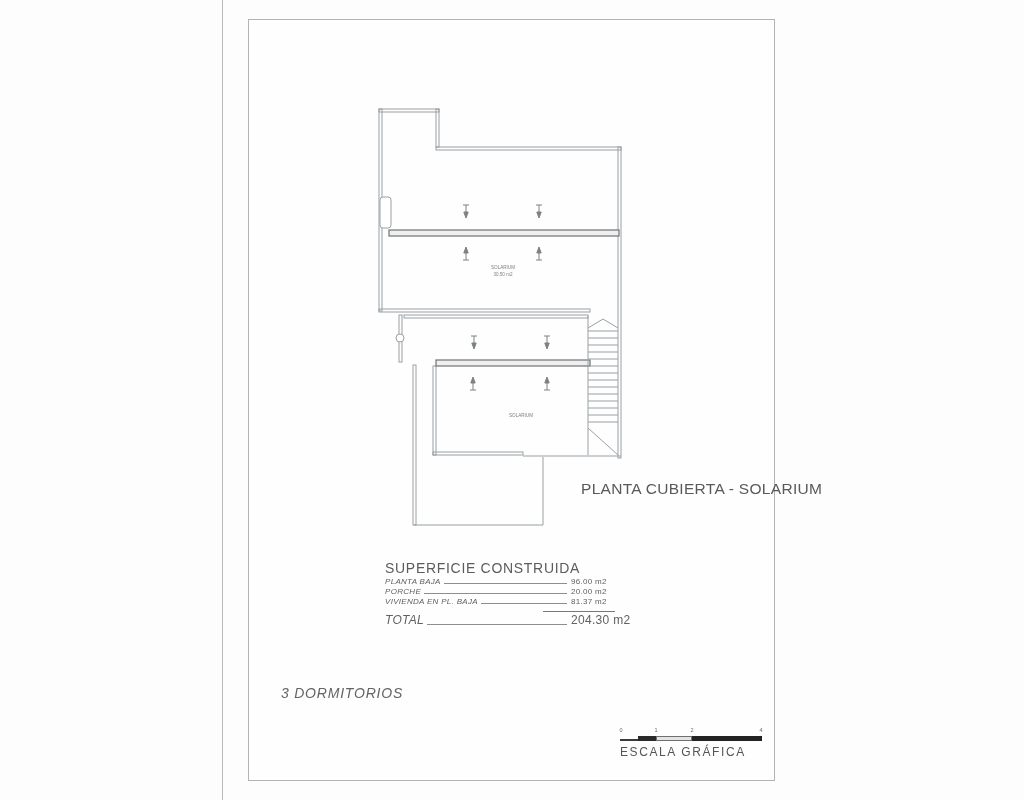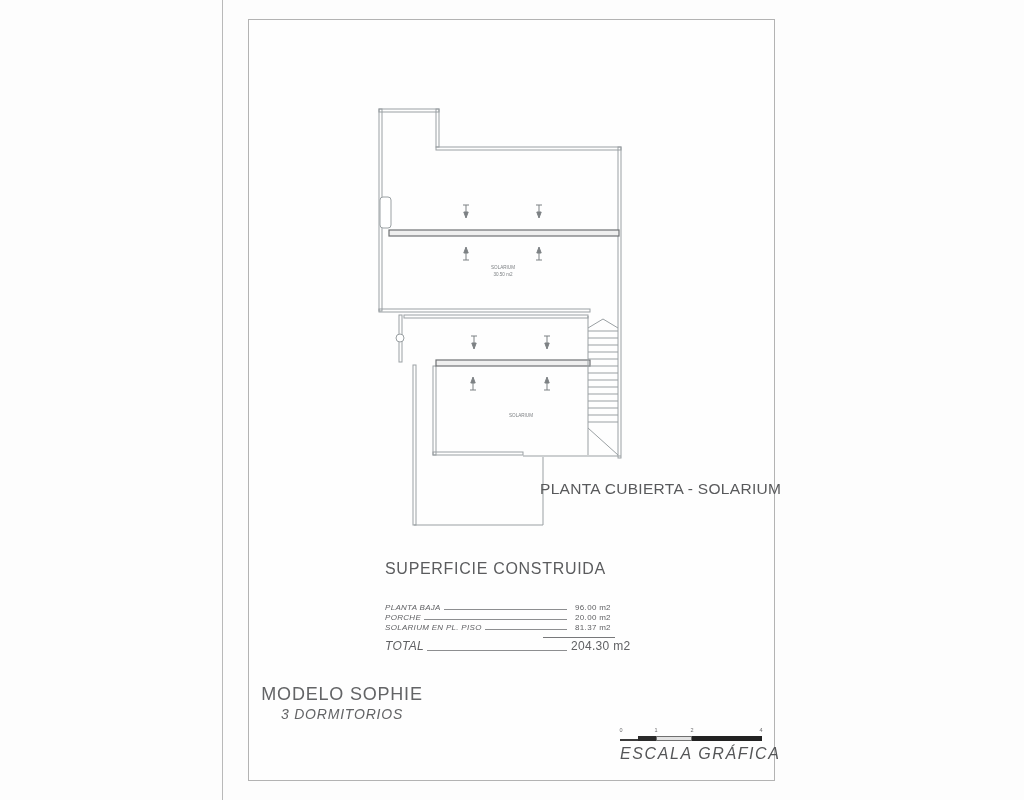--- a/index.html
+++ b/index.html
@@ -7,46 +7,46 @@
     width:1024px;height:800px;position:relative;overflow:hidden;
     background:#fdfdfd;
     font-family:"Liberation Sans", sans-serif;
     color:#5f6368;
   }
   .page-edge{position:absolute;left:222px;top:0;width:1px;height:800px;background:#b9b9b9;}
   .sheet-border{position:absolute;left:248px;top:19px;width:525px;height:760px;border:1px solid #b3b3b3;background:#fefefe;}
   .plan-svg{position:absolute;left:0;top:0;width:1024px;height:800px;}
 
   .caption{
-    position:absolute;left:540px;top:480px;width:215px;
+    position:absolute;left:581px;top:480px;width:215px;
     font-size:15.5px;letter-spacing:0.3px;color:#58595b;white-space:nowrap;
   }
 
   .summary{position:absolute;left:385px;top:560px;width:230px;}
-  .summary-title{font-size:16px;letter-spacing:0.7px;color:#5b5c5e;margin-bottom:24px;white-space:nowrap;}
+  .summary-title{font-size:14px;letter-spacing:0.7px;color:#5b5c5e;margin-bottom:0;white-space:nowrap;}
   .srow{display:flex;align-items:flex-end;font-size:8px;letter-spacing:0.3px;color:#606164;height:10px;}
   .srow .lbl{white-space:nowrap;padding-right:3px;font-style:italic;}
   .srow .leader{flex:1;border-bottom:1px solid #8d8e90;margin-bottom:2px;}
-  .srow .val{white-space:nowrap;padding-left:4px;width:44px;text-align:center;}
+  .srow .val{white-space:nowrap;padding-left:4px;width:44px;text-align:left;}
   .sep{margin-left:auto;width:72px;border-top:1px solid #77787a;margin-top:5px;}
   .total-row{margin-top:4px;height:11px;font-size:12px;}
 
   .footer{position:absolute;left:252px;top:684px;width:180px;text-align:center;color:#636466;}
   .footer .model{font-size:18px;letter-spacing:0.8px;white-space:nowrap;}
   .footer .subtitle{font-size:14px;letter-spacing:0.8px;margin-top:1px;white-space:nowrap;font-style:italic;}
 
   .scalebox{position:absolute;left:620px;top:727px;width:143px;}
   .ticks{position:relative;height:9px;font-size:5.5px;color:#6a6b6d;}
   .ticks span{position:absolute;transform:translateX(-50%);}
   .bar{position:relative;height:5px;width:142px;}
   .bar .s1{position:absolute;left:0;bottom:0;width:18px;height:2px;background:#3a3a3a;}
   .bar .s2{position:absolute;left:18px;top:0;width:18px;height:5px;background:#2a2a2a;}
   .bar .s3{position:absolute;left:36px;top:0;width:36px;height:5px;background:#e3e3e3;border:1px solid #6f6f6f;box-sizing:border-box;}
   .bar .s4{position:absolute;left:72px;top:0;width:70px;height:5px;background:#222;}
-  .scale-label{font-size:16px;letter-spacing:1.6px;color:#545557;margin-top:4px;white-space:nowrap;font-style:italic;}
+  .scale-label{font-size:12px;letter-spacing:1.6px;color:#545557;margin-top:4px;white-space:nowrap;}
 </style>
 </head>
 <body>
 
 <div class="page-edge"></div>
 <div class="sheet-border"></div>
 
 <svg class="plan-svg" viewBox="0 0 1024 800" xmlns="http://www.w3.org/2000/svg">
   <g stroke="#9aa0a3" stroke-width="1" fill="none">
 
@@ -158,34 +158,33 @@
     <span class="lbl">PLANTA BAJA</span>
     <span class="leader"></span>
     <span class="val">96.00 m2</span>
   </div>
   <div class="srow">
     <span class="lbl">PORCHE</span>
     <span class="leader"></span>
     <span class="val">20.00 m2</span>
   </div>
   <div class="srow">
-    <span class="lbl">SOLARIUM EN PL. PISO</span>
+    <span class="lbl">VIVIENDA EN PL. BAJA</span>
     <span class="leader"></span>
     <span class="val">81.37 m2</span>
   </div>
   <div class="sep"></div>
   <div class="srow total-row">
     <span class="lbl">TOTAL</span>
     <span class="leader"></span>
     <span class="val">204.30 m2</span>
   </div>
 </div>
 
 <div class="footer">
-  <div class="model">MODELO SOPHIE</div>
   <div class="subtitle">3 DORMITORIOS</div>
 </div>
 
 <div class="scalebox">
   <div class="ticks">
     <span style="left:1px">0</span>
     <span style="left:36px">1</span>
     <span style="left:72px">2</span>
     <span style="left:141px">4</span>
   </div>

